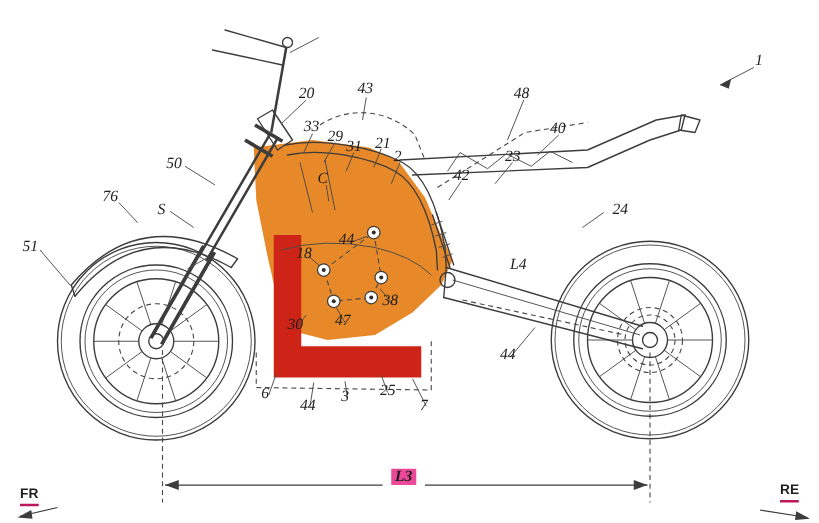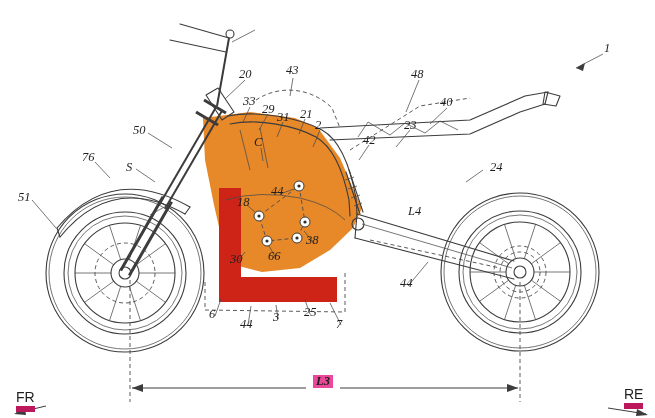--- a/index.html
+++ b/index.html
@@ -13,22 +13,22 @@
   svg .med{fill:none;stroke:#3c3c3c;stroke-width:2;}
   svg .dash{fill:none;stroke:#4a4a4a;stroke-width:.9;stroke-dasharray:4 3;}
   svg .dim{fill:none;stroke:#3c3c3c;stroke-width:1;}
   svg .ah{fill:#3c3c3c;stroke:none;}
   svg .dot{fill:#2c2c2c;stroke:none;}
   svg .mount{fill:#ffffff;stroke:#3c3c3c;stroke-width:1;}
   
   .ref{position:absolute;font-style:italic;font-size:12.5px;line-height:1;color:#1e1e1e;
        white-space:nowrap;}
   .dir{position:absolute;font-family:"Liberation Sans",sans-serif;font-style:normal;
-       font-weight:normal;font-size:14px;line-height:1;color:#1e1e1e;
-       border-bottom:6px solid #be185d;padding-bottom:2px;}
+       font-weight:bold;font-size:11px;line-height:1;color:#1e1e1e;
+       border-bottom:2px solid #be185d;padding-bottom:2px;}
   .dim-label{font-weight:bold;background:#ec4899;padding:0 3px;}
 </style>
 </head>
 <body>
 
 <div class="canvas">
 
   <svg width="655" height="418" viewBox="0 0 655 418">
 
     <g>
@@ -181,21 +181,21 @@
   <span class="ref" style="left:254px;top:136px">C</span>
   <span class="ref" style="left:126px;top:161px">S</span>
   <span class="ref" style="left:82px;top:151px">76</span>
   <span class="ref" style="left:490px;top:161px">24</span>
   <span class="ref" style="left:18px;top:191px">51</span>
   <span class="ref" style="left:271px;top:185px">44</span>
   <span class="ref" style="left:237px;top:196px">18</span>
   <span class="ref" style="left:408px;top:205px">L4</span>
   <span class="ref" style="left:306px;top:234px">38</span>
   <span class="ref" style="left:230px;top:253px">30</span>
-  <span class="ref" style="left:268px;top:250px">66</span>
+  <span class="ref" style="left:268px;top:250px">47</span>
   <span class="ref" style="left:400px;top:277px">44</span>
   <span class="ref" style="left:209px;top:308px">6</span>
   <span class="ref" style="left:240px;top:318px">44</span>
   <span class="ref" style="left:273px;top:311px">3</span>
   <span class="ref" style="left:304px;top:306px">25</span>
   <span class="ref" style="left:336px;top:318px">7</span>
   <span class="ref dim-label" style="left:313px;top:375px">L3</span>
   <span class="dir" style="left:16px;top:390px">FR</span>
   <span class="dir" style="left:624px;top:387px">RE</span>
 

